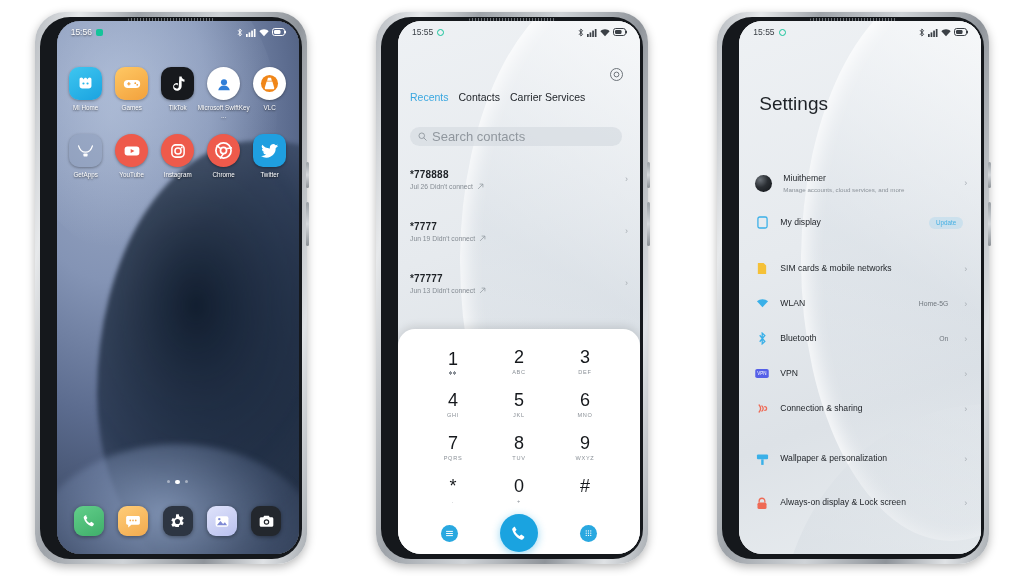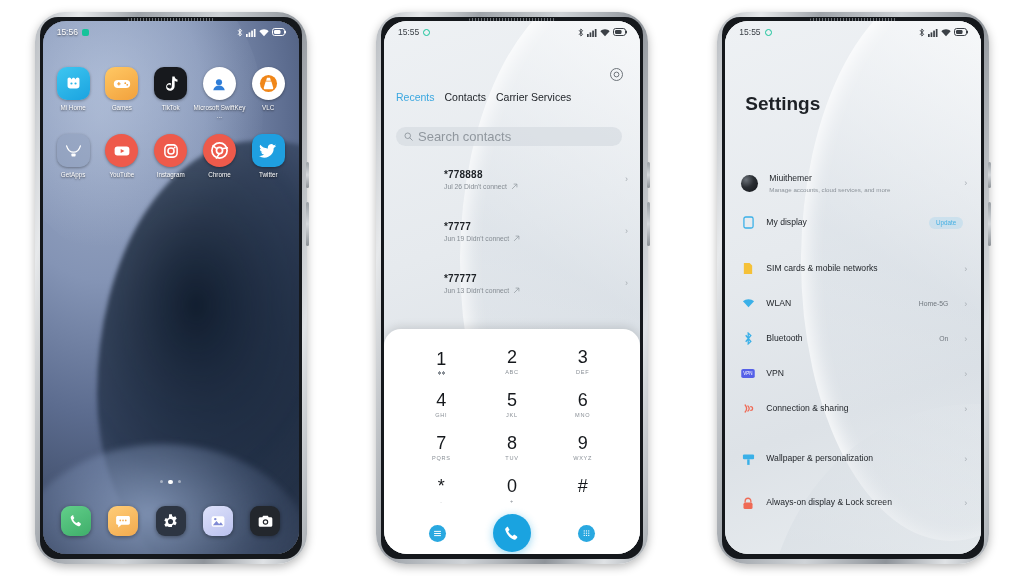--- a/index.html
+++ b/index.html
@@ -23,23 +23,23 @@
     position: relative;
     width: 272px; height: 552px;
     border-radius: 30px;
     background: linear-gradient(100deg,#b9bdc2 0%,#e7e9eb 12%,#9ea3a9 28%,#cfd3d7 50%,#8f949a 72%,#dfe2e5 88%,#a9aeb3 100%);
     padding: 5px;
     box-shadow: 0 3px 10px rgba(0,0,0,.28);
   }
   .phone-inner {
     position: relative;
     width: 100%; height: 100%;
-    border-radius: 18px;
+    border-radius: 30px;
     background: #15181c;
-    padding: 4px 3px 5px 3px;
+    padding: 4px 3px 5px 17px;
     overflow: hidden;
   }
   .screen {
     position: relative;
     width: 100%; height: 100%;
     border-radius: 23px;
     overflow: hidden;
     background: #fff;
   }
   .grille {
@@ -187,21 +187,21 @@
   .tab.active { color: #3aa7e0; }
   .dial-search {
     position: absolute; top: 106px; left: 12px; right: 18px; height: 19px;
     background: rgba(213,219,225,.7);
     border-radius: 10px;
     display: flex; align-items: center; gap: 5px;
     padding: 0 8px;
     z-index: 8;
   }
   .dial-search span { font-size: 13px; color: #90979e; }
-  .calls { position: absolute; top: 132px; left: 12px; right: 12px; z-index: 7; margin-left: 48px; }
+  .calls { position: absolute; top: 132px; left: 12px; right: 12px; z-index: 7; }
   .call {
     height: 52px; display: flex; align-items: center; justify-content: space-between;
   }
   .call-num { font-size: 10px; font-weight: bold; color: #1d2126; letter-spacing: .2px; }
   .call-sub {
     font-size: 6.8px; color: #858c93; margin-top: 3px;
     display: flex; align-items: center; gap: 4px;
   }
   .chev { color: #a8aeb4; font-size: 9px; }
 
@@ -242,21 +242,21 @@
   }
   .act-call {
     width: 38px; height: 38px; border-radius: 50%;
     background: #1aa3e0; display: flex; align-items: center; justify-content: center;
     box-shadow: 0 2px 8px rgba(26,163,224,.45);
   }
 
   
   .set-title {
     position: absolute; top: 72px; left: 20px;
-    font-size: 19px; color: #1d2126; z-index: 8; font-weight: bold;
+    font-size: 19px; color: #1d2126; z-index: 8;
   }
   .set-search {
     position: absolute; top: 108px; left: 16px; right: 16px; height: 21px;
     background: rgba(214,220,226,.72); border-radius: 11px;
     display: flex; align-items: center; gap: 6px; padding: 0 9px;
     z-index: 8;
   }
   .set-search span { font-size: 8.2px; color: #8b9299; }
   .set-list { position: absolute; top: 140px; left: 0; right: 0; z-index: 7; }
   .set-row {

